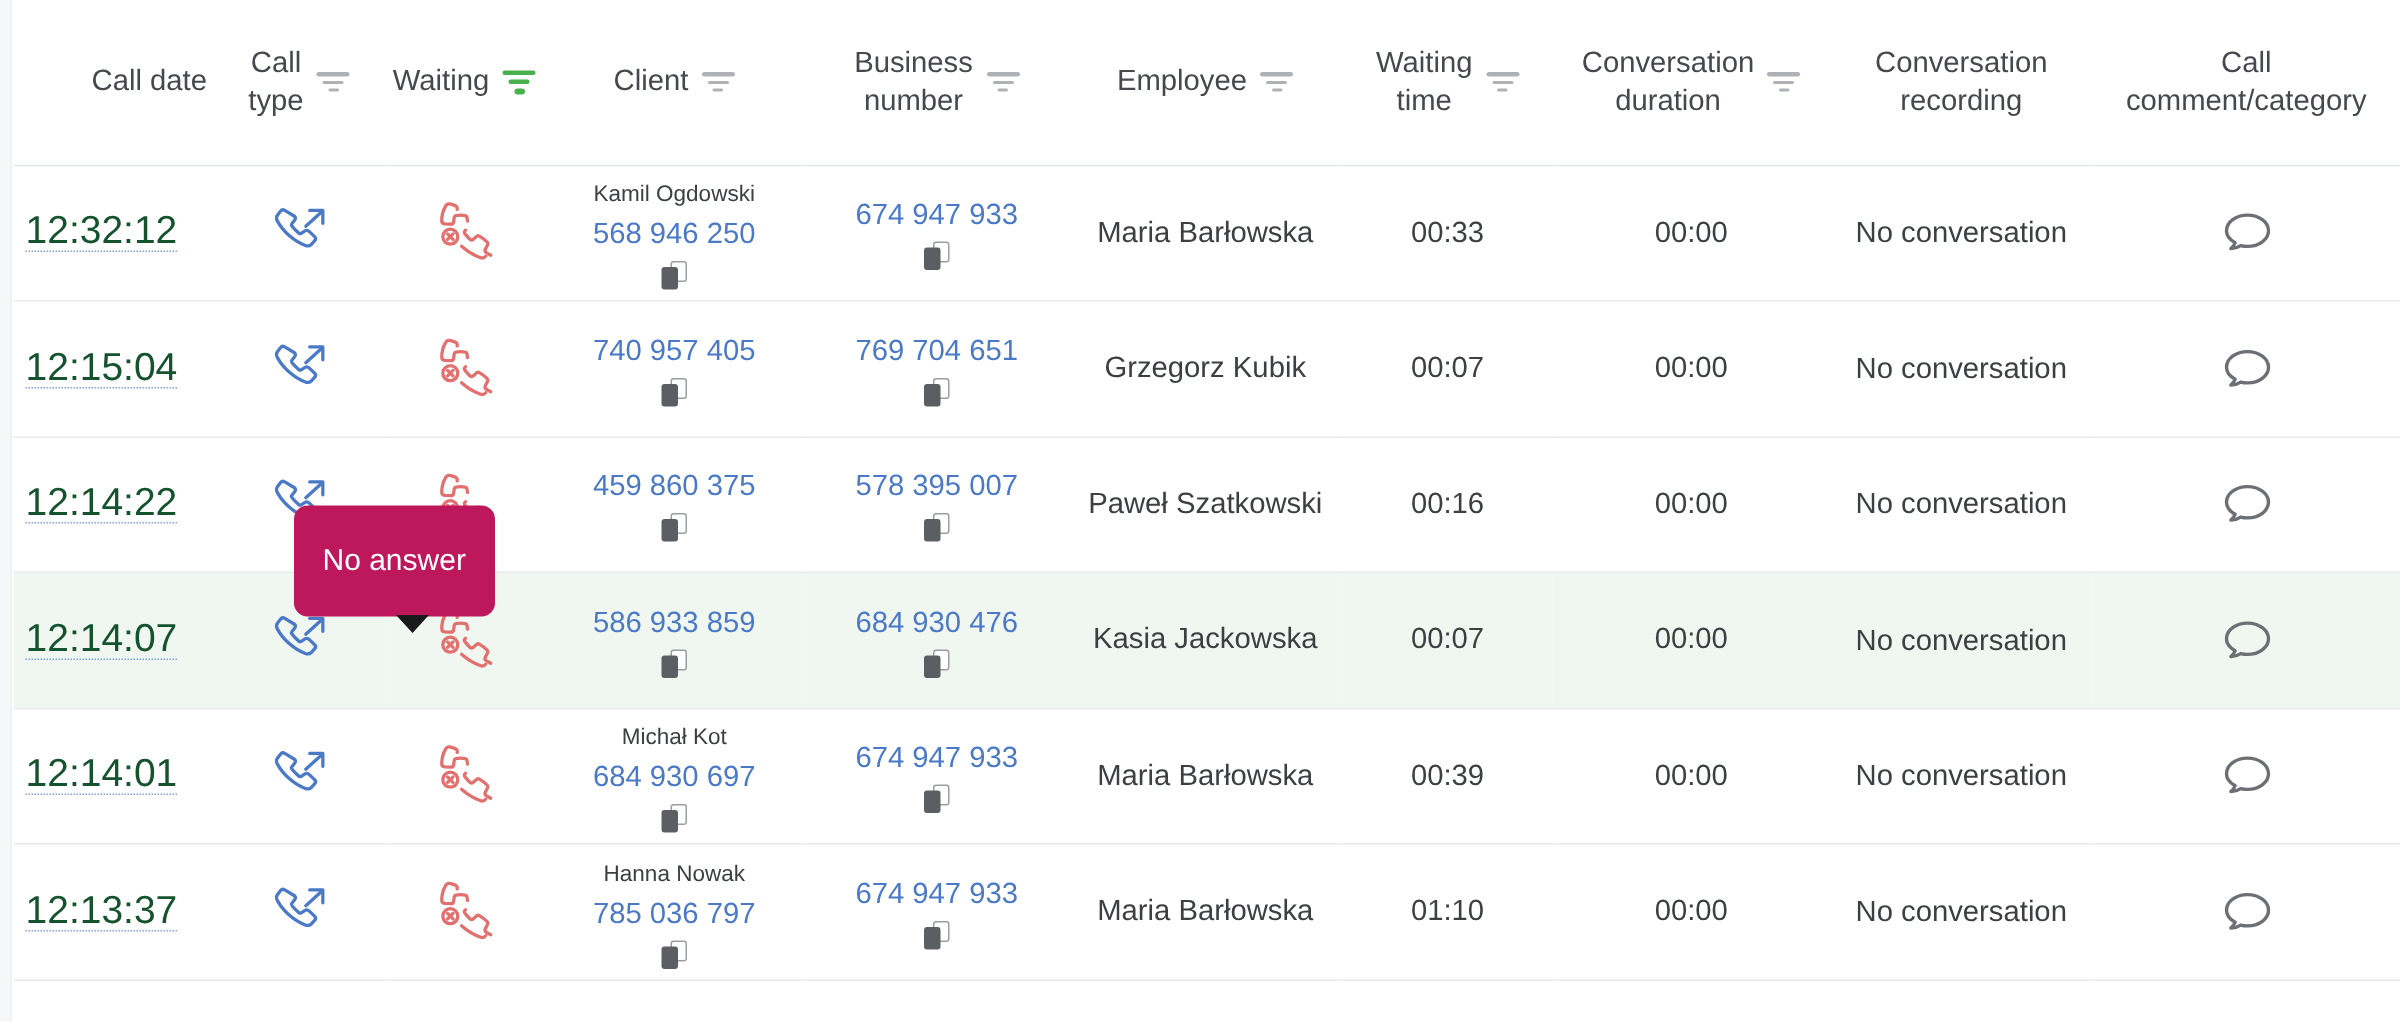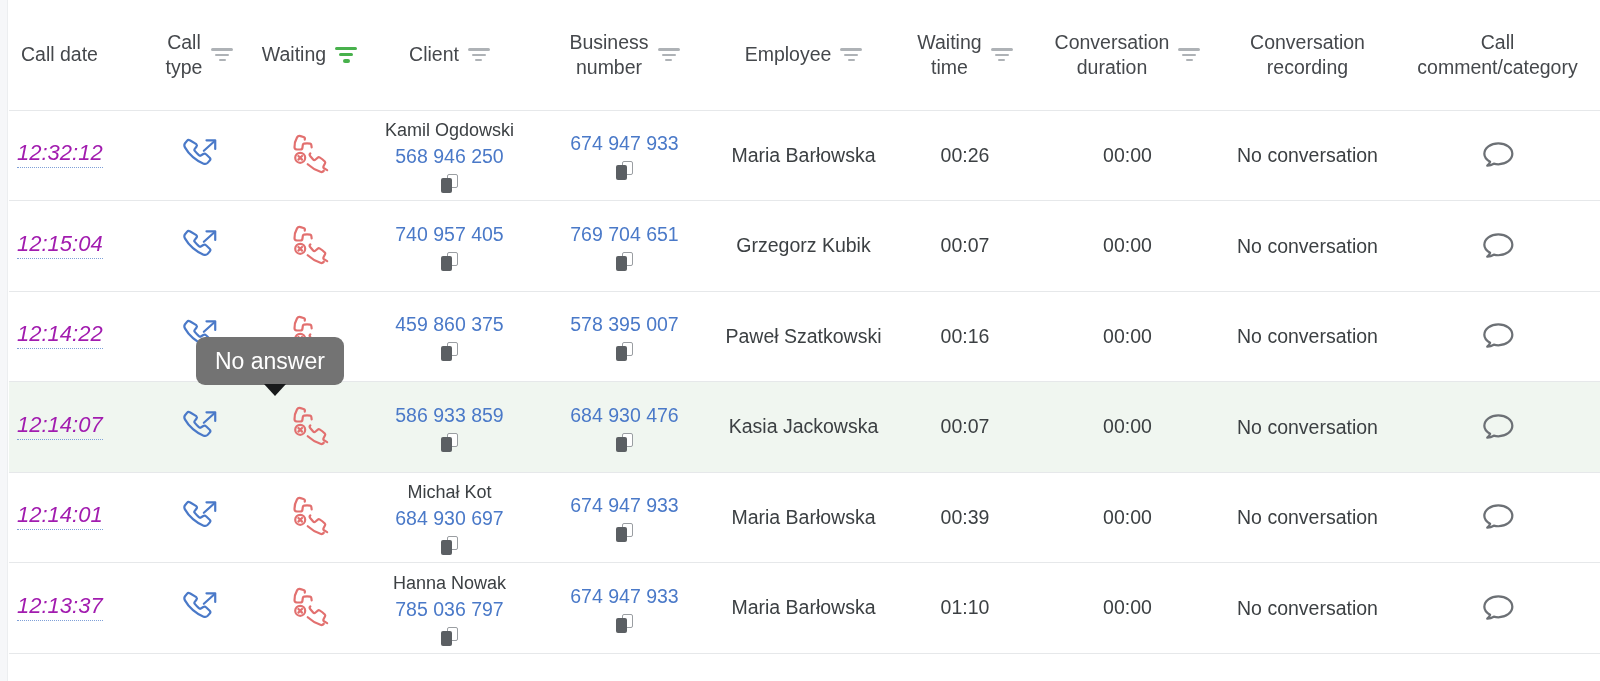--- a/index.html
+++ b/index.html
@@ -64,21 +64,21 @@
     background: #ffffff;
     text-align: center;
   }
   .th-inner {
     display: flex;
     align-items: center;
     justify-content: center;
     gap: 9px;
   }
   .th-label { white-space: pre-line; }
-  th.col-calldate .th-inner { justify-content: flex-start; padding-left: 8px; }
+  th.col-calldate .th-inner { justify-content: flex-end; padding-left: 8px; }
 
   
   .filter-icon {
     display: inline-block;
     width: 22px;
     flex: 0 0 22px;
     line-height: 0;
   }
   .filter-icon i {
     display: block;
@@ -102,37 +102,36 @@
     border-bottom: 1px solid #e6e8ea;
     padding: 0 4px;
     text-align: center;
     font-size: 19.5px;
     color: #3c4043;
   }
   td.col-calldate { text-align: left; padding-left: 8px; }
 
   .celldate {
     display: inline-block;
-    color: #a21caf;
-    font-size: 22px;
+    color: #14532d;
+    font-size: 26px;
     border-bottom: 1.6px dotted #7fa0d8;
     padding-bottom: 3px;
     line-height: 22px;
     cursor: pointer;
-    font-style: italic;
   }
 
   .stack {
     display: flex;
     flex-direction: column;
     align-items: center;
     justify-content: center;
     line-height: 26px;
   }
-  .name-line { color: #3c4043; font-size: 18px; }
+  .name-line { color: #3c4043; font-size: 15px; }
   .num-line { color: #4a79c8; font-size: 19.5px; cursor: pointer; }
   .twoline { line-height: 26px; }
 
   .copy-icon {
     position: relative;
     display: inline-block;
     width: 17px;
     height: 19px;
     margin-top: 5px;
     cursor: pointer;
@@ -158,25 +157,25 @@
   .icon-cell { line-height: 0; }
   svg { display: inline-block; vertical-align: middle; }
 
   .chat-icon { cursor: pointer; }
 
   
   .tooltip {
     position: absolute;
     left: 196px;
     top: 337px;
-    background: #737373;
+    background: #be185d;
     color: #ffffff;
     border-radius: 9px;
-    padding: 11px 19px;
-    font-size: 23px;
+    padding: 24px 19px;
+    font-size: 20px;
     line-height: 26px;
     white-space: nowrap;
     z-index: 50;
     font-family: "Liberation Sans", sans-serif;
   }
   .tooltip::after {
     content: "";
     position: absolute;
     left: 68px;
     bottom: -11px;
@@ -343,21 +342,21 @@
             <td>
               <div class="stack">
                 <span class="num-line">674 947 933</span>
                 <span class="copy-icon">
                   <span class="back"></span>
                   <span class="front"></span>
                 </span>
               </div>
             </td>
             <td><span>Maria Barłowska</span></td>
-            <td><span>00:26</span></td>
+            <td><span>00:33</span></td>
             <td><span>00:00</span></td>
             <td><span class="twoline">No conversation</span></td>
             <td><span class="icon-cell chat-icon"><svg width="40" height="40" viewBox="0 0 24 24" fill="none" stroke="#6c7075" stroke-width="1.35" stroke-linecap="round" stroke-linejoin="round">
                   <path d="M20.6 11.3c0 3.45-3.75 6.25-8.4 6.25-.95 0-1.87-.12-2.72-.33-.95.62-2.35 1.22-3.95 1.18.95-.72 1.48-1.6 1.72-2.3C5.2 14.95 3.8 13.25 3.8 11.3c0-3.45 3.76-6.25 8.4-6.25s8.4 2.8 8.4 6.25z"></path>
                 </svg></span></td>
           </tr>
           <tr>
             <td class="col-calldate"><span class="celldate">12:15:04</span></td>
             <td><span class="icon-cell"><svg width="42" height="42" viewBox="0 0 24 24" fill="none" stroke="#4a79c8" stroke-width="1.25" stroke-linecap="round" stroke-linejoin="round">
                   <path d="M6.2 3.6c-.55-.35-1.25-.2-1.65.3l-1.1 1.4c-.5.65-.5 1.55-.05 2.35 1.1 2 2.7 3.95 4.6 5.6 1.9 1.65 4 2.95 6.05 3.7.85.3 1.75.15 2.3-.45l1.2-1.3c.45-.5.45-1.2 0-1.65l-2.1-2c-.4-.4-1.05-.45-1.55-.15l-1.45.9c-.3.2-.7.15-.95-.1-.95-.85-1.85-1.75-2.6-2.7-.2-.25-.2-.6 0-.85l1.05-1.35c.35-.45.35-1.1-.05-1.5z"></path>

